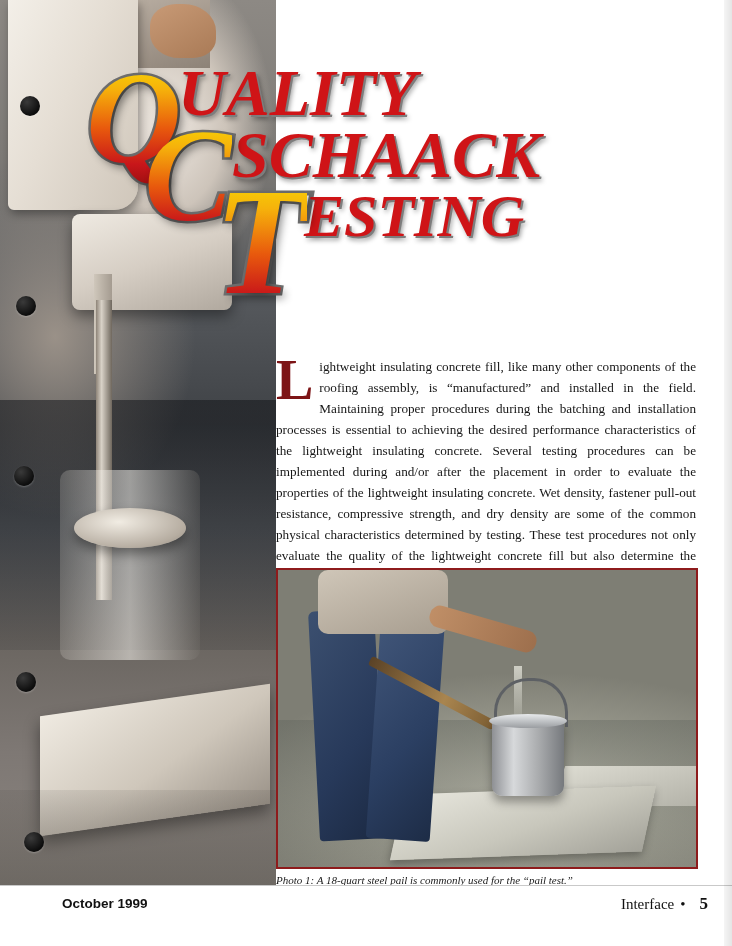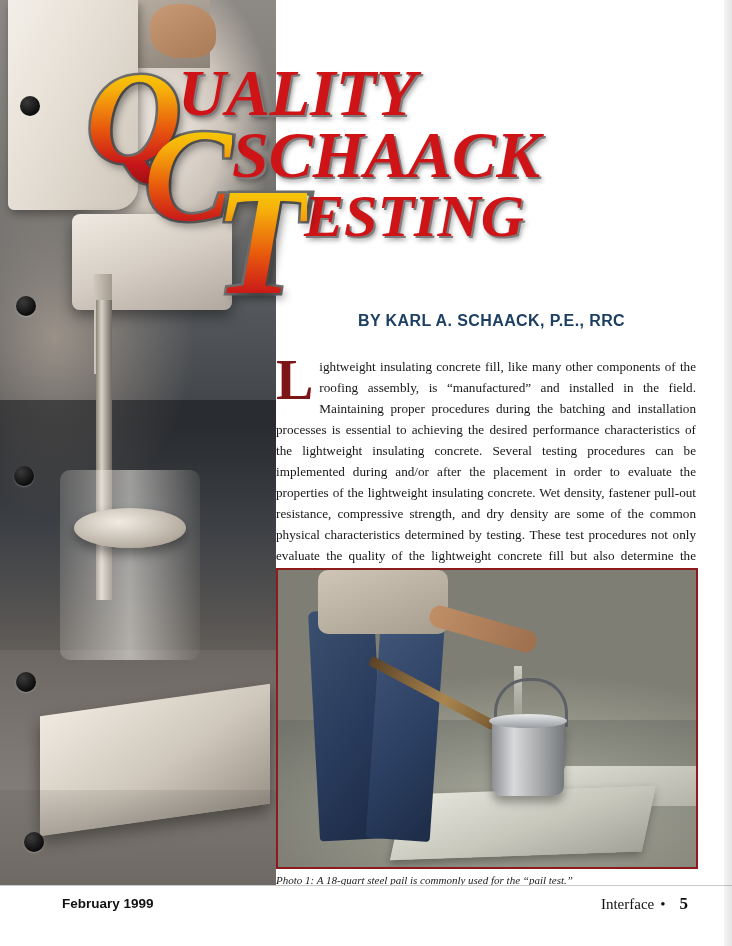--- a/index.html
+++ b/index.html
@@ -294,21 +294,21 @@
   .footer-left {
     position: absolute;
     left: 62px; top: 10px;
     font-family: "Liberation Sans", sans-serif;
     font-weight: bold;
     font-size: 13.5px;
     color: #111;
   }
   .footer-right {
     position: absolute;
-    right: 44px; top: 8px;
+    right: 24px; top: 8px;
     font-family: "Liberation Serif", serif;
     font-size: 15px;
     color: #111;
   }
   .footer-right .pg {
     font-weight: bold;
     font-size: 17px;
     margin-left: 8px;
   }
   .footer-right .dot { margin: 0 6px; }
@@ -354,21 +354,20 @@
     <div class="word-rest" style="left:146px; top:82px; font-size:66px; z-index:2;">SCHAACK</div>
 
     <div class="big-letter outline" style="left:128px; top:126px; font-size:152px;">T</div>
     <div class="big-letter" style="left:128px; top:126px; font-size:152px; z-index:3;">T</div>
     <div class="word-rest" style="left:204px; top:146px; font-size:60px; z-index:2;margin-left:14px;">ESTING</div>
   </div>
 
   <div class="subtitle">
   </div>
 
-  <div class="byline">BY KARL A. SCHAACK, P.E., RRC</div>
 
   <div class="body-col">
     <span class="dropcap">L</span><span>ightweight insulating concrete fill, like many other components of the roofing assembly, is “manufactured” and installed in the field. Maintaining proper procedures during the batching and installation processes is essential to achieving the desired performance characteristics of the lightweight insulating concrete. Several testing procedures can be implemented during and/or after the placement in order to evaluate the properties of the lightweight insulating concrete. Wet density, fastener pull-out resistance, compressive strength, and dry density are some of the common physical characteristics determined by testing. These test procedures not only evaluate the quality of the lightweight concrete fill but also determine the adequacy of the lightweight concrete for receiving the new roof assembly.</span>
   </div>
 
   <div class="figure">
     <div class="fig-img">
       <div class="fig-slab"></div>
       <div class="fig-wet"></div>
       <div class="fig-board2"></div>
@@ -381,20 +380,20 @@
       <div class="fig-pour"></div>
       <div class="fig-handle"></div>
       <div class="fig-pail"></div>
     </div>
   </div>
 
   <div class="caption">Photo 1: A 18-quart steel pail is commonly used for the “pail test.”</div>
 
   <div class="footer-rule"></div>
   <div class="footer">
-    <div class="footer-left">February 1999</div>
+    <div class="footer-left">October 1999</div>
     <div class="footer-right">
       <span>Interface</span><span class="dot">•</span><span class="pg">5</span>
     </div>
   </div>
 
   <div class="page-edge"></div>
 </div>
 
 </body></html>

